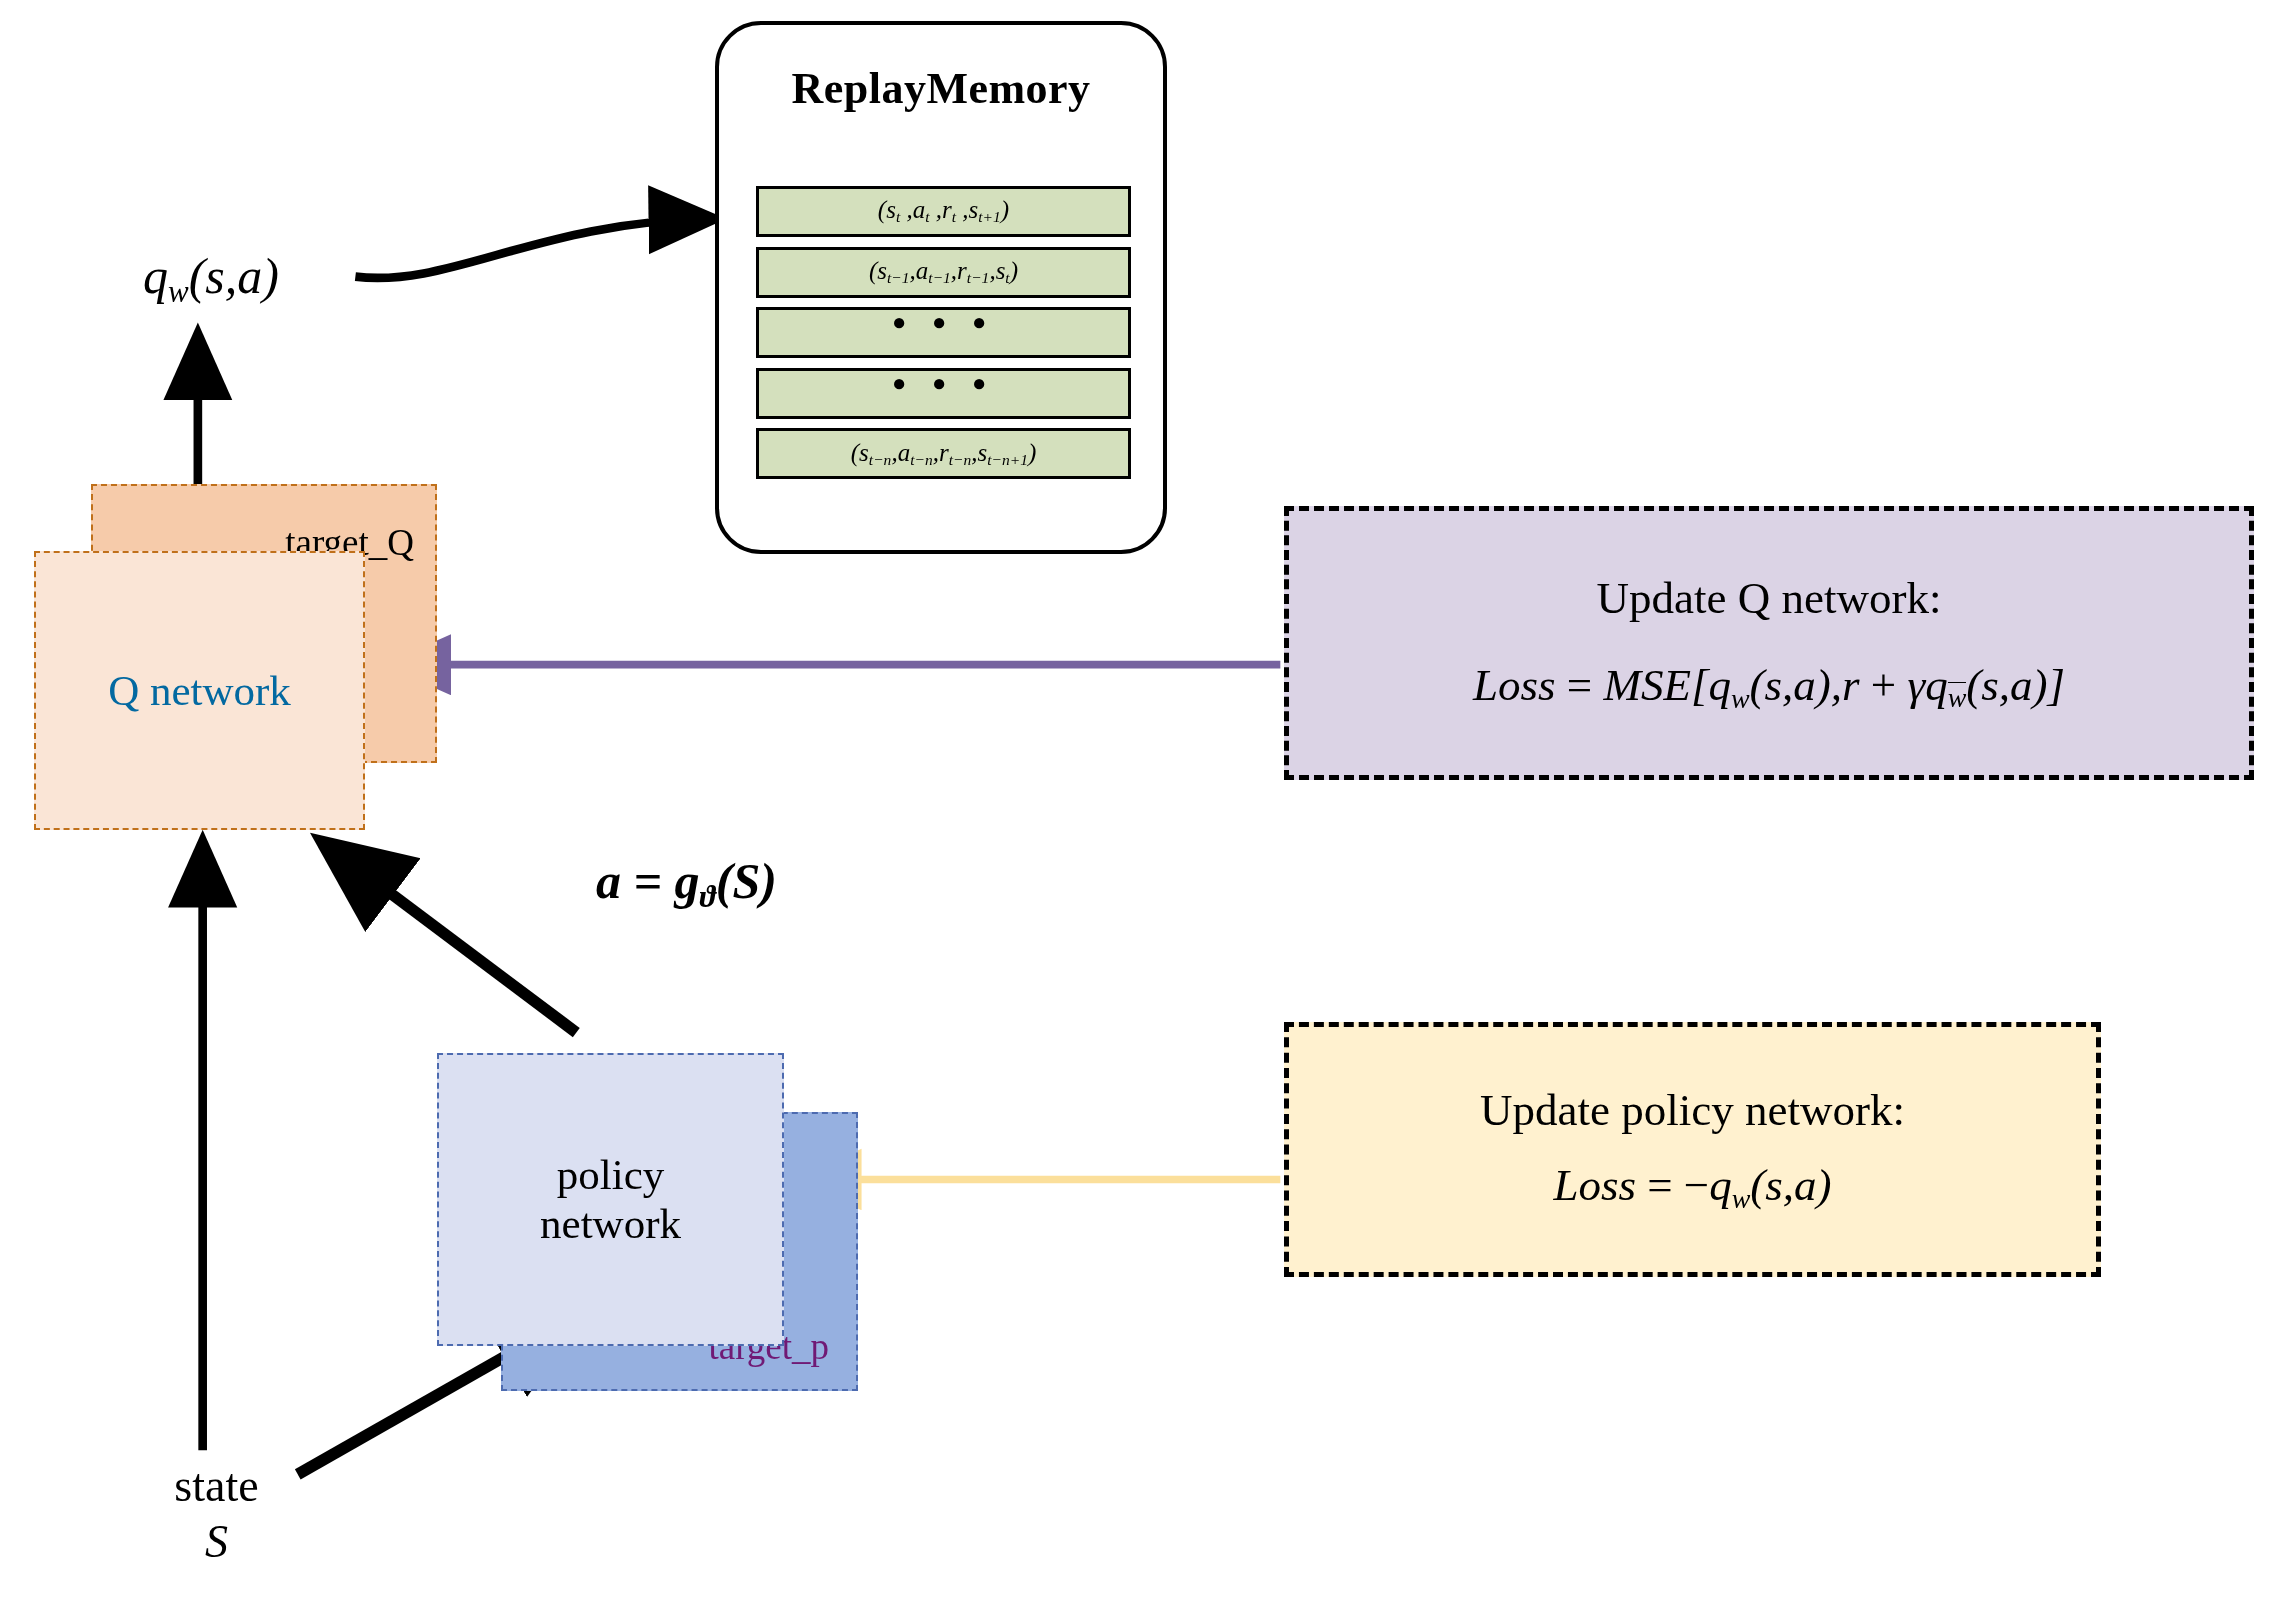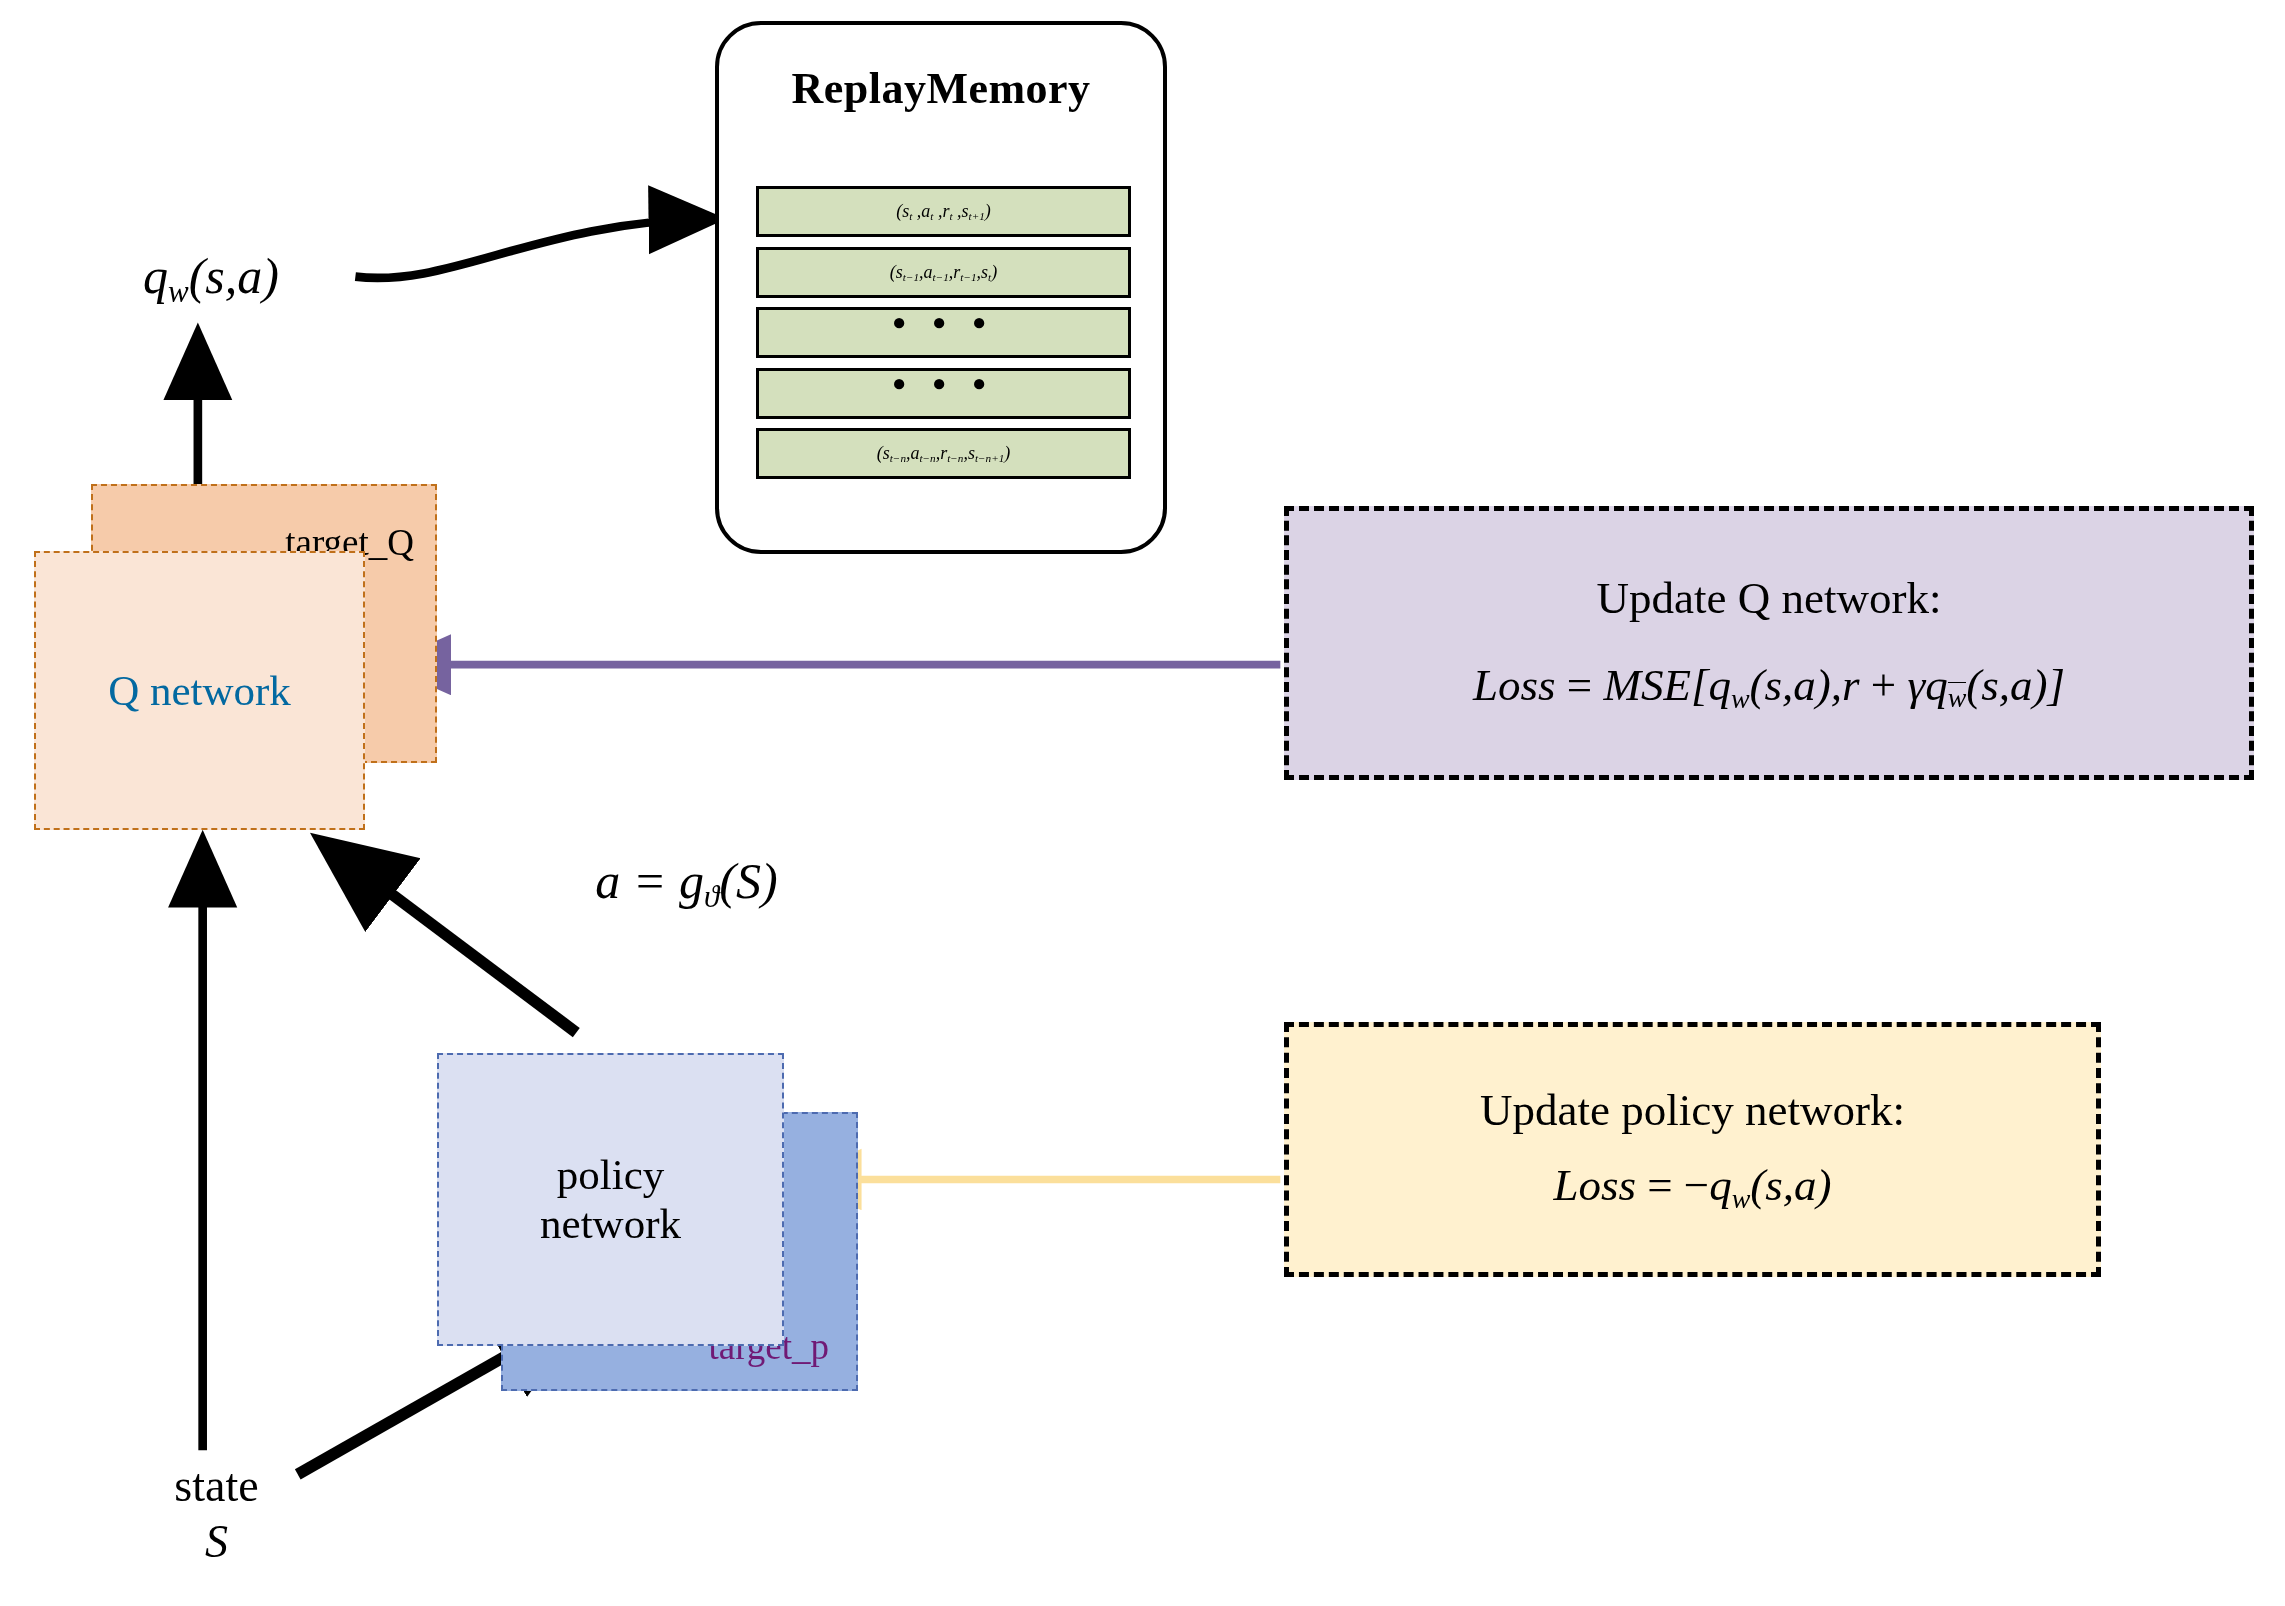--- a/index.html
+++ b/index.html
@@ -63,21 +63,21 @@
   }
   .memory-row {
     box-sizing: border-box;
     height: 51px;
     margin-bottom: 9.6px;
     background: #d4e0bd;
     border: 3.8px solid #000000;
     display: flex;
     align-items: center;
     justify-content: center;
-    font-size: 18px;
+    font-size: 25px;
     color: #000000;
     font-style: italic;
     white-space: nowrap;
   }
   .memory-row.dots {
     font-style: normal;
     letter-spacing: 8.6px;
     font-size: 38px;
     font-weight: bold;
     line-height: 0.4;
@@ -198,20 +198,21 @@
   }
   #action-label {
     left: 533px;
     top: 845px;
     width: 307px;
     height: 77px;
     font-size: 50px;
     font-style: italic;
     color: #000000;
     z-index: 9;
+    font-weight: bold;
   }
   #state-label {
     left: 106px;
     top: 1451px;
     width: 221px;
     height: 125px;
     flex-direction: column;
     font-size: 46px;
     color: #000000;
     line-height: 1.2;

